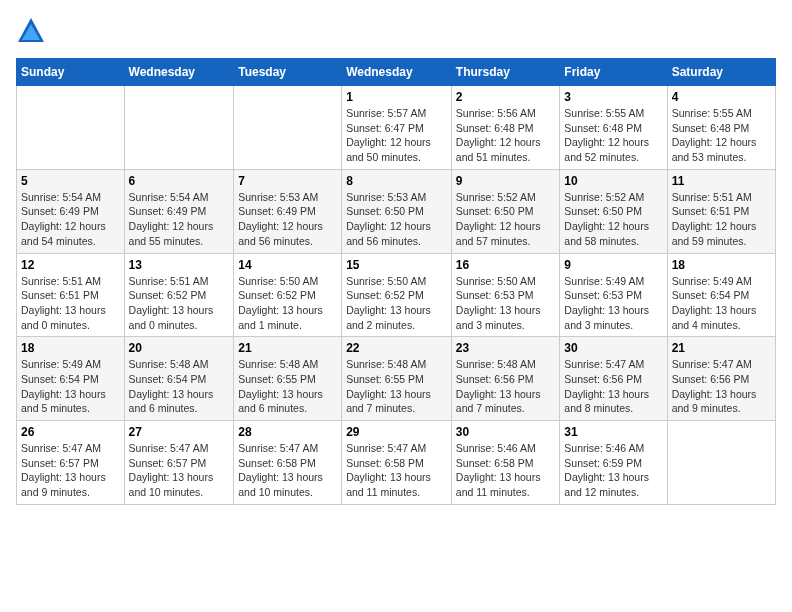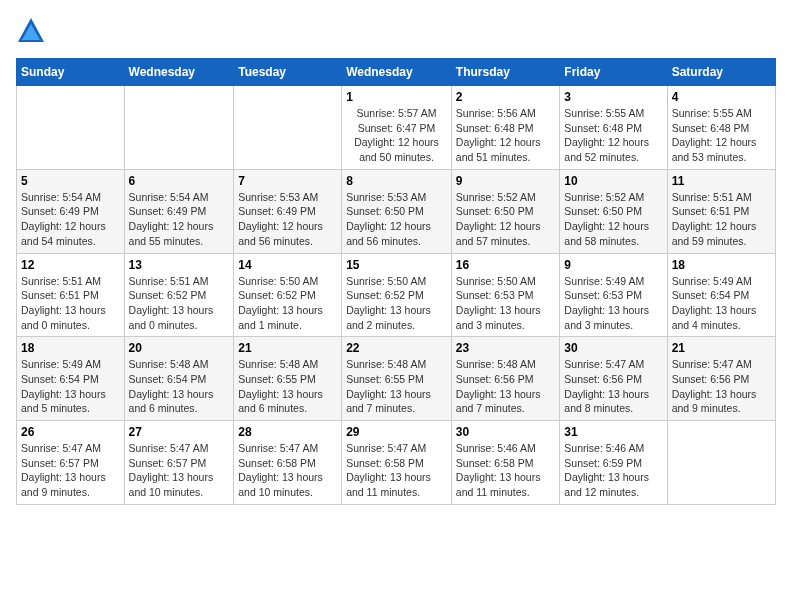--- a/index.html
+++ b/index.html
@@ -123,21 +123,21 @@
         <th>Saturday</th>
       </tr>
   </thead>
   <tbody id="calendar-body">
   <tr>
         <td class="empty-cell"></td>
         <td class="empty-cell"></td>
         <td class="empty-cell"></td>
         <td>
           <div class="day-number">1</div>
-          <div class="day-info" style="white-space: pre-line; text-align: center;">Sunrise: 5:57 AM
+          <div class="day-info" style="white-space: pre-line;">Sunrise: 5:57 AM
 Sunset: 6:47 PM
 Daylight: 12 hours
 and 50 minutes.</div>
         </td>
         <td>
           <div class="day-number">2</div>
           <div class="day-info" style="white-space: pre-line;">Sunrise: 5:56 AM
 Sunset: 6:48 PM
 Daylight: 12 hours
 and 51 minutes.</div>

